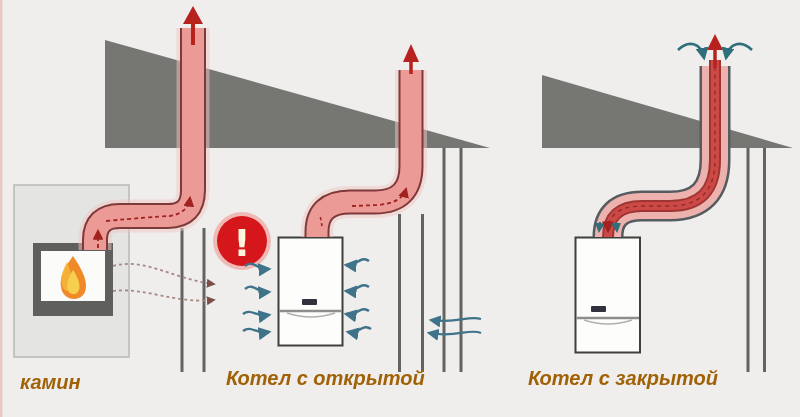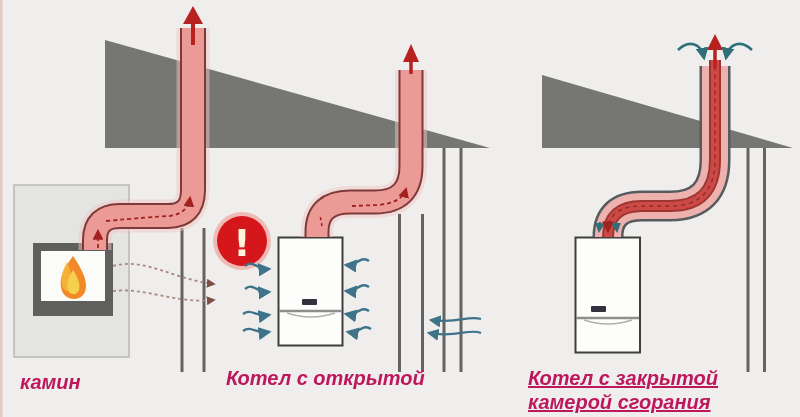--- a/index.html
+++ b/index.html
@@ -1,20 +1,20 @@
 <!DOCTYPE html>
 <html><head>
 <meta charset="utf-8">
 <style>
   html,body{margin:0;padding:0;background:#efeeec;}
   #stage{position:relative;width:800px;height:417px;background:#efeeec;overflow:hidden;
          font-family:"Liberation Sans",sans-serif;}
   #diagram-svg{position:absolute;left:0;top:0;}
   .caption{position:absolute;font:italic 700 20px/24px "Liberation Sans",sans-serif;
-           color:#be185d;white-space:nowrap;}
+           color:#a16207;white-space:nowrap;text-align:right;}
 </style>
 </head>
 <body>
 
 <div id="stage">
 
 <svg id="diagram-svg" width="800" height="417" viewBox="0 0 800 417">
   <defs>
     <marker id="mBlue" viewBox="0 0 10 10" refX="8" refY="5" markerWidth="5.5" markerHeight="5.5" orient="auto">
       <path d="M0,0 L10,5 L0,10 z" fill="#3f7389"></path>
@@ -143,18 +143,17 @@
 </svg>
 
   <div class="caption" style="left:20px;top:370px;">
     <span>камин</span>
   </div>
 
   <div class="caption" style="left:206px;top:366px;margin-left:20px;">
     <div>Котел с открытой</div>
   </div>
 
-  <div class="caption" style="left:528px;top:366px;text-decoration:underline;">
+  <div class="caption" style="left:528px;top:366px;">
     <div>Котел с закрытой</div>
-    <div>камерой сгорания</div>
   </div>
 
 </div>
 
 </body></html>

